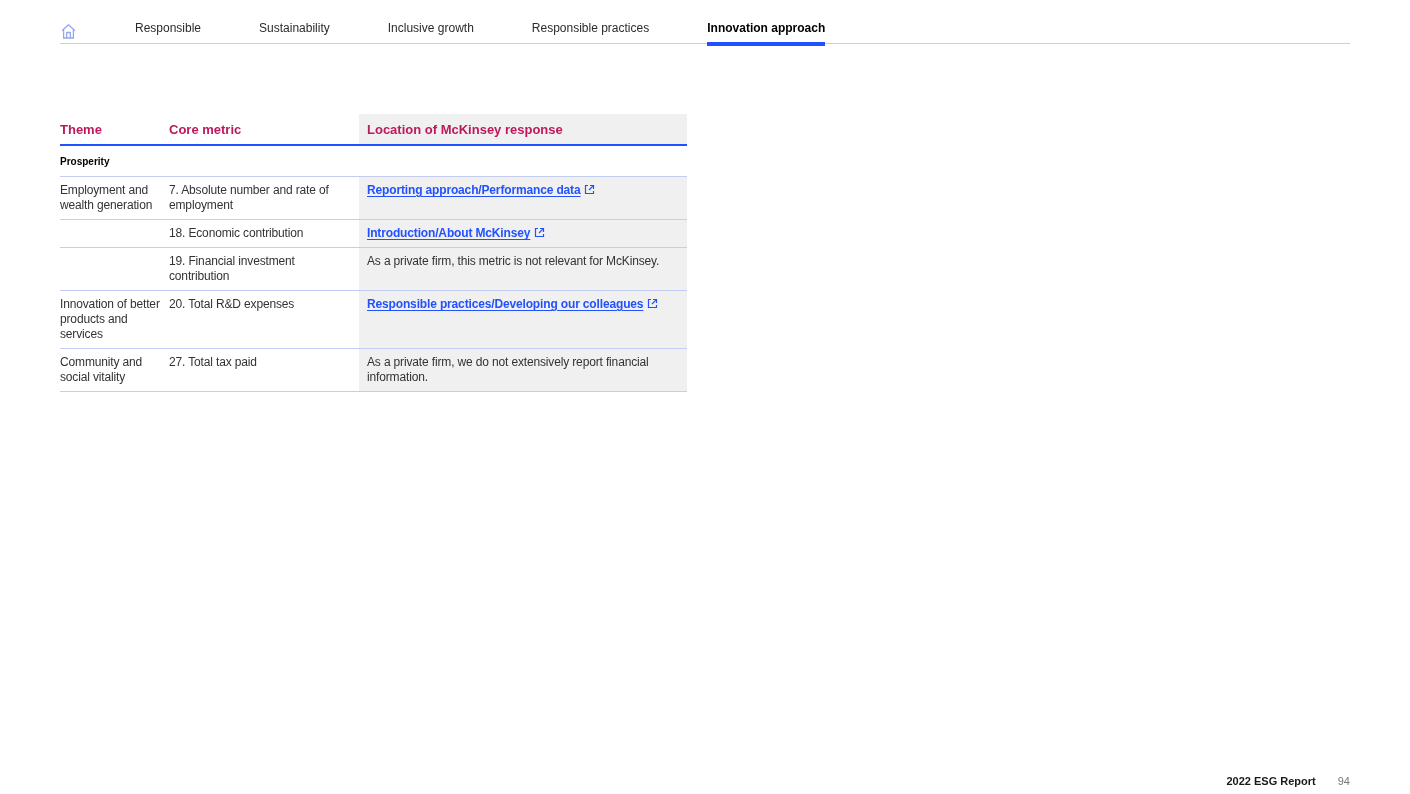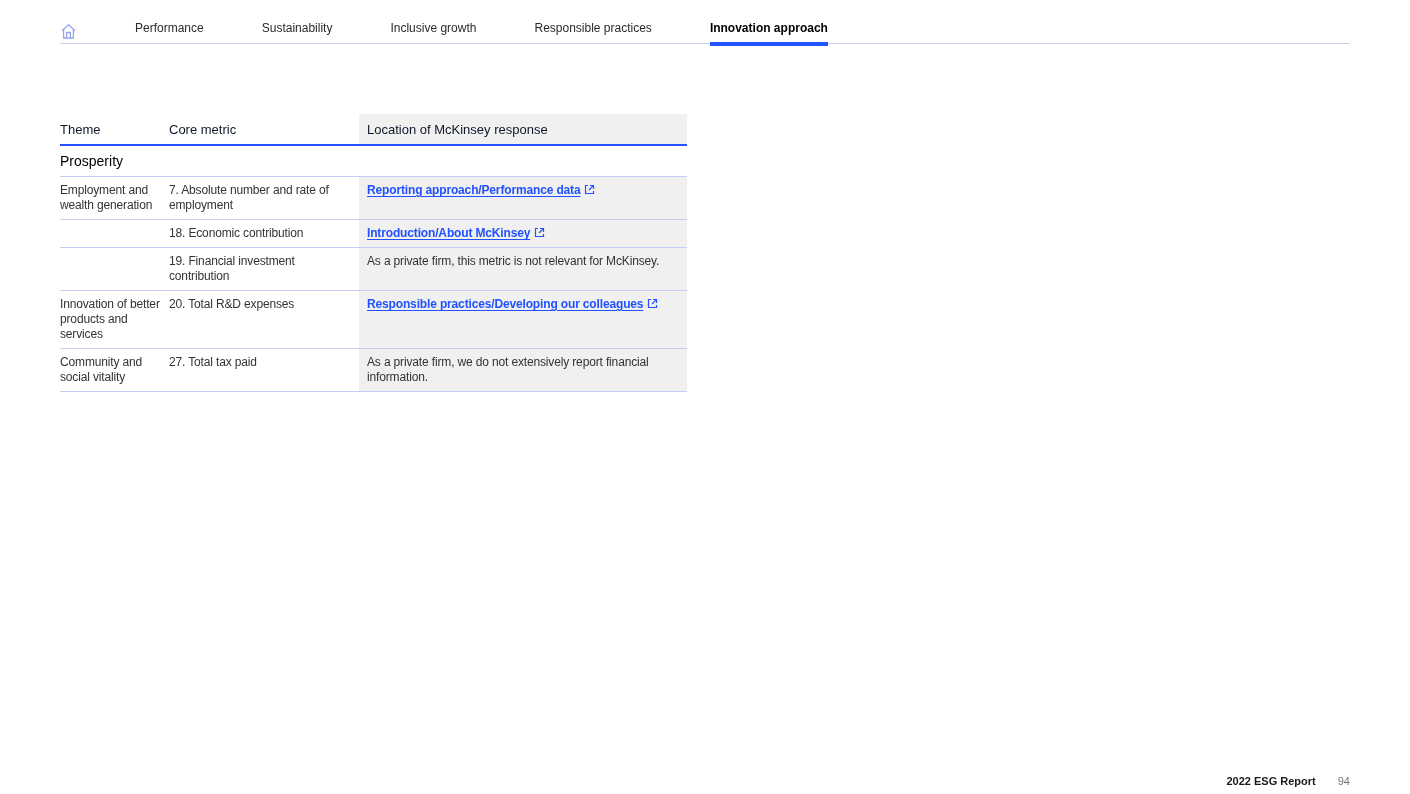--- a/index.html
+++ b/index.html
@@ -60,32 +60,32 @@
   .trow {
     display: grid;
     grid-template-columns: 109px 190px 328px;
   }
   .cell { padding: 6px 8px 6px 0; font-size: 12px; letter-spacing: -0.15px; line-height: 15px; color: #333; }
   .c3 { background: #f0f0f0; padding-left: 8px; padding-right: 2px; }
 
   .thead { border-bottom: 2px solid #2251ff; }
   .thead .cell {
     font-size: 13px;
-    font-weight: normal;
-    color: #0f172a;
+    font-weight: bold;
+    color: #be185d;
     letter-spacing: 0;
     padding-top: 8px;
     padding-bottom: 7px;
   }
 
   .section-row { border-bottom: 1px solid #c3cef2; }
   .section-row .cell {
     grid-column: 1 / 4;
-    font-size: 14px;
-    font-weight: normal;
+    font-size: 10px;
+    font-weight: bold;
     color: #000;
     letter-spacing: 0;
     padding-top: 8px;
     padding-bottom: 7px;
   }
 
   .drow { border-bottom: 1px solid #c3cef2; }
   .r17 .cell { min-height: 41px; }
   .r18 .cell { min-height: 26px; }
   .r19 .cell { min-height: 39px; }
@@ -124,21 +124,21 @@
 
 <nav class="topnav">
   <span class="home">
     <svg width="17" height="17" viewBox="0 0 17 17" fill="none">
       <path d="M2.5 7.2 L8.5 1.8 L14.5 7.2" stroke="#96a6ec" stroke-width="1.3" fill="none" stroke-linecap="round" stroke-linejoin="round"></path>
       <path d="M3.6 6.6 V15 H13.4 V6.6" stroke="#96a6ec" stroke-width="1.3" fill="none" stroke-linecap="round"></path>
       <path d="M6.6 15 V9.5 H10.4 V15" stroke="#96a6ec" stroke-width="1.3" fill="none" stroke-linejoin="round"></path>
     </svg>
   </span>
   <div class="tabs">
-    <a class="tab">Performance</a>
+    <a class="tab">Responsible</a>
     <a class="tab">Sustainability</a>
     <a class="tab">Inclusive growth</a>
     <a class="tab">Responsible practices</a>
     <a class="tab active">Innovation approach</a>
   </div>
 </nav>
 
 <div class="table">
 
   <div class="trow thead">

